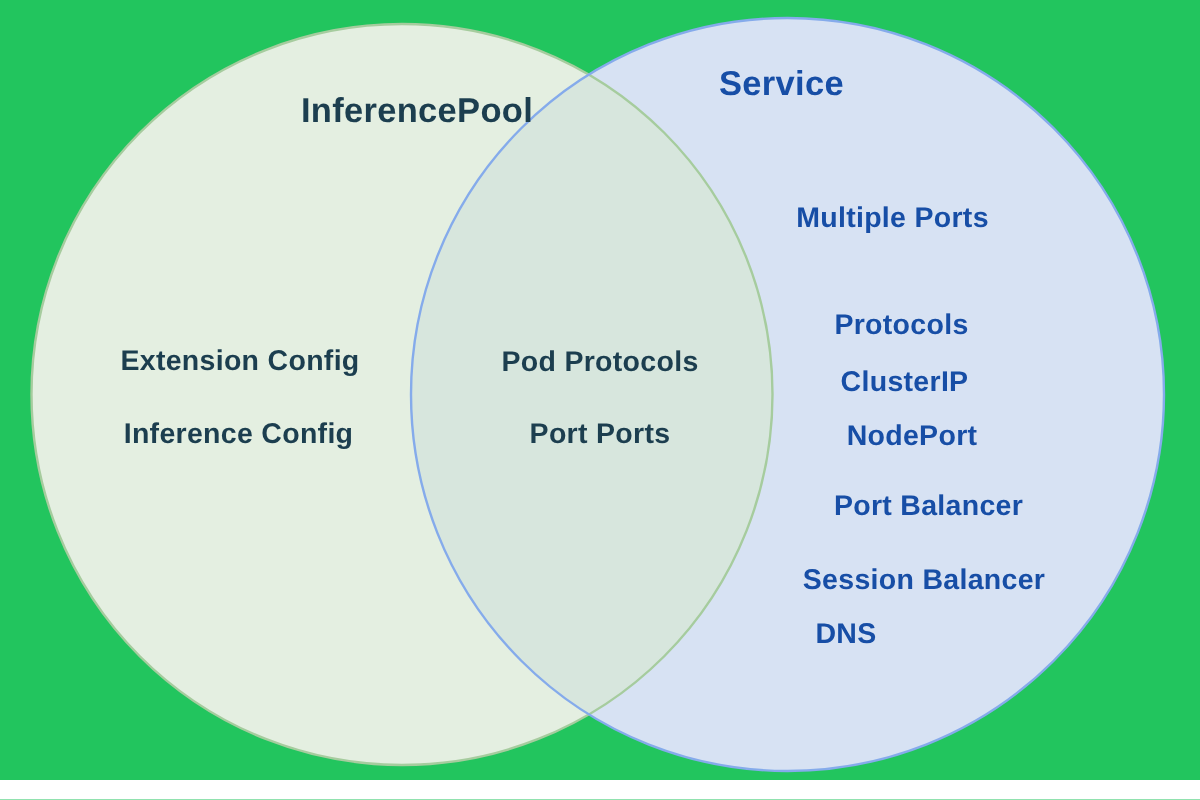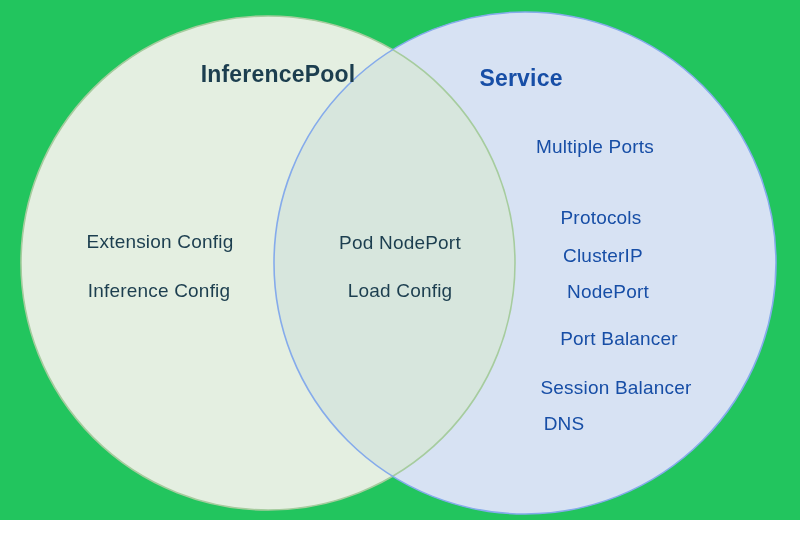--- a/index.html
+++ b/index.html
@@ -26,21 +26,21 @@
     white-space: nowrap;
     line-height: 1;
   }
   .title {
     font-size: 23px;
     font-weight: 700;
     letter-spacing: 0.2px;
   }
   .item {
     font-size: 19px;
-    font-weight: 400;
+    font-weight: 700;
     letter-spacing: 0.2px;
     text-align: right;
   }
   .teal-text { color: #1c3e4f; }
   .blue-text { color: #174ea6; }
 </style>
 </head>
 <body>
 
 <div class="canvas">
@@ -54,27 +54,27 @@
 
     <circle cx="268" cy="263" r="247" fill="#e4efe1"></circle>
     <circle cx="525" cy="263" r="251" fill="#d7e2f3"></circle>
     <circle cx="268" cy="263" r="247" clip-path="url(#clip-service)" fill="#d7e6dd"></circle>
 
     <circle cx="268" cy="263" r="247" fill="none" stroke-width="1.6" stroke="#a6cc9e"></circle>
     <circle cx="525" cy="263" r="251" fill="none" stroke-width="1.6" stroke="#85abeb"></circle>
   </svg>
 
   <div class="label title teal-text" style="left:278px; top:74px;">InferencePool</div>
-  <div class="label title blue-text" style="left:521px; top:78px;">Service</div>
+  <div class="label title blue-text" style="left:521px; top:56px;">Service</div>
 
   <div class="label item teal-text" style="left:160px; top:241px;">Extension Config</div>
   <div class="label item teal-text" style="left:159px; top:290px;">Inference Config</div>
 
-  <div class="label item teal-text" style="left:400px; top:242px;">Pod NodePort</div>
-  <div class="label item teal-text" style="left:400px; top:290px;">Load Config</div>
+  <div class="label item teal-text" style="left:400px; top:242px;">Pod Protocols</div>
+  <div class="label item teal-text" style="left:400px; top:290px;">Port Ports</div>
 
   <div class="label item blue-text" style="left:595px; top:146px;">Multiple Ports</div>
   <div class="label item blue-text" style="left:601px; top:193px;margin-top:24px;">Protocols</div>
   <div class="label item blue-text" style="left:603px; top:241px;margin-top:14px;">ClusterIP</div>
   <div class="label item blue-text" style="left:608px; top:291px;">NodePort</div>
   <div class="label item blue-text" style="left:619px; top:338px;">Port Balancer</div>
   <div class="label item blue-text" style="left:616px; top:387px;">Session Balancer</div>
   <div class="label item blue-text" style="left:549px; top:423px;margin-left:15px;">DNS</div>
 
 </div>

